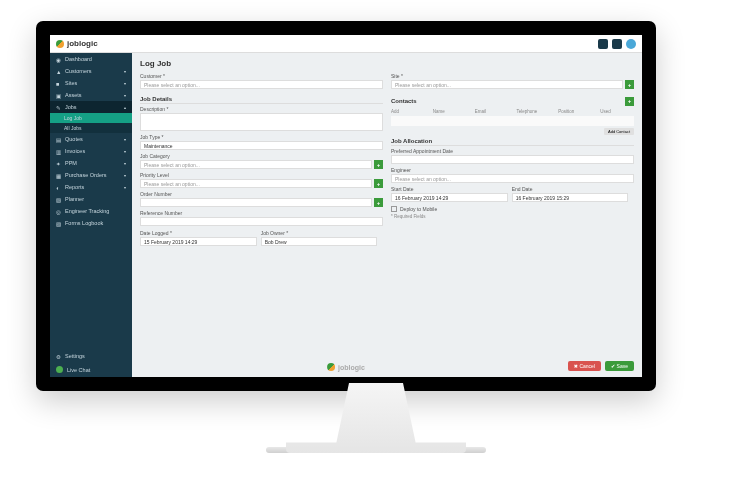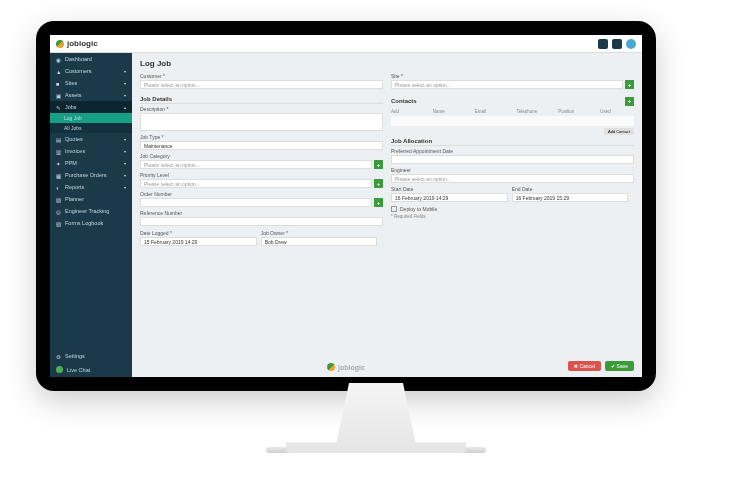--- a/index.html
+++ b/index.html
@@ -1,18 +1,18 @@
 <!DOCTYPE html>
 <html><head>
 <meta charset="utf-8">
 <style>
 * { margin: 0; padding: 0; box-sizing: border-box; }
 body { font-family: Arial, sans-serif; background: #fff; display: flex; justify-content: center; align-items: center; height: 502px; width: 752px; }
 .monitor { position: relative; width: 680px; height: 460px; }
-.screen-wrap { width: 620px; height: 370px; background: #000; border-radius: 18px; padding: 14px; box-shadow: 0 10px 30px rgba(0,0,0,0.2); position: relative; }
+.screen-wrap { width: 620px; height: 370px; background: #000; border-radius: 7px; padding: 14px; box-shadow: 0 10px 30px rgba(0,0,0,0.2); position: relative; }
 .screen { width: 100%; height: 100%; background: #fff; display: flex; flex-direction: column; overflow: hidden; font-size: 6px; }
 .topbar { height: 18px; background: #fff; border-bottom: 1px solid #ddd; display: flex; align-items: center; justify-content: space-between; padding: 0 6px; }
 .logo { display: flex; align-items: center; gap: 3px; font-weight: bold; font-size: 8px; color: #333; }
 .logo-icon { width: 8px; height: 8px; background: linear-gradient(135deg, #3b9b3b 50%, #f0a030 50%); border-radius: 50%; }
 .topright { display: flex; gap: 4px; align-items: center; }
 .topright-item { width: 10px; height: 10px; background: #1a3a4a; border-radius: 2px; }
 .topright-avatar { width: 10px; height: 10px; background: #4aa8d8; border-radius: 50%; }
 .body { flex: 1; display: flex; overflow: hidden; }
 .sidebar { width: 82px; background: #1a3a4a; color: #c5d5dd; display: flex; flex-direction: column; font-size: 5.5px; }
 .sb-item { padding: 3px 6px; display: flex; align-items: center; gap: 4px; cursor: pointer; position: relative; }

